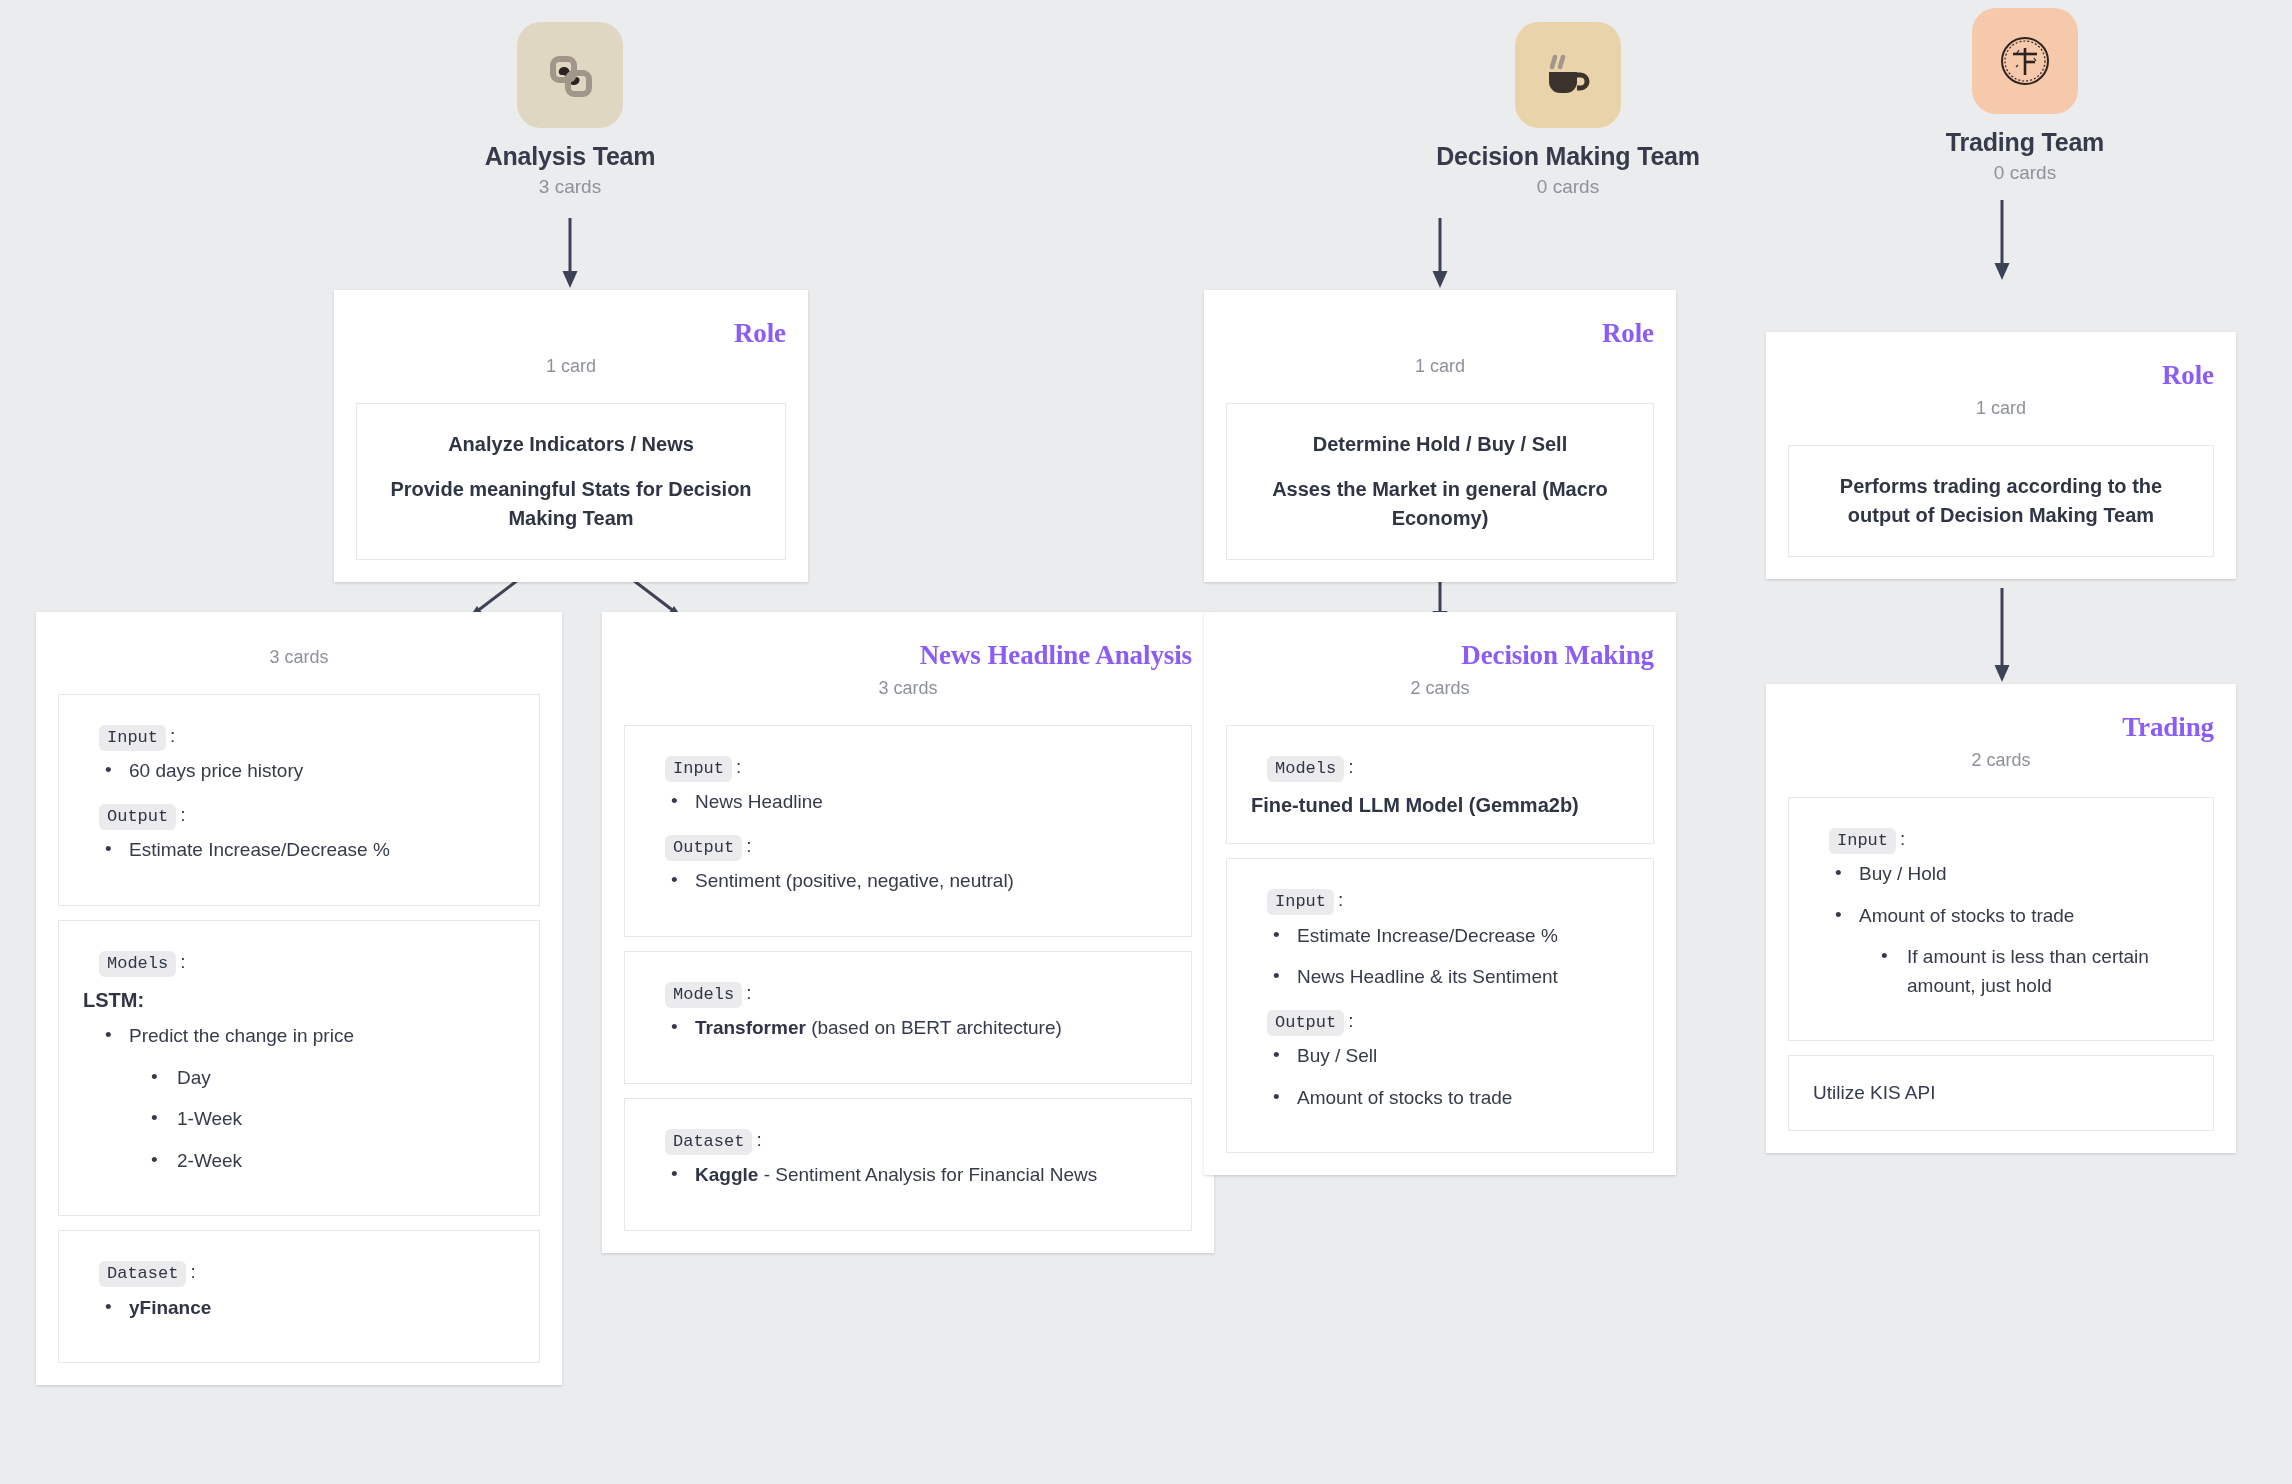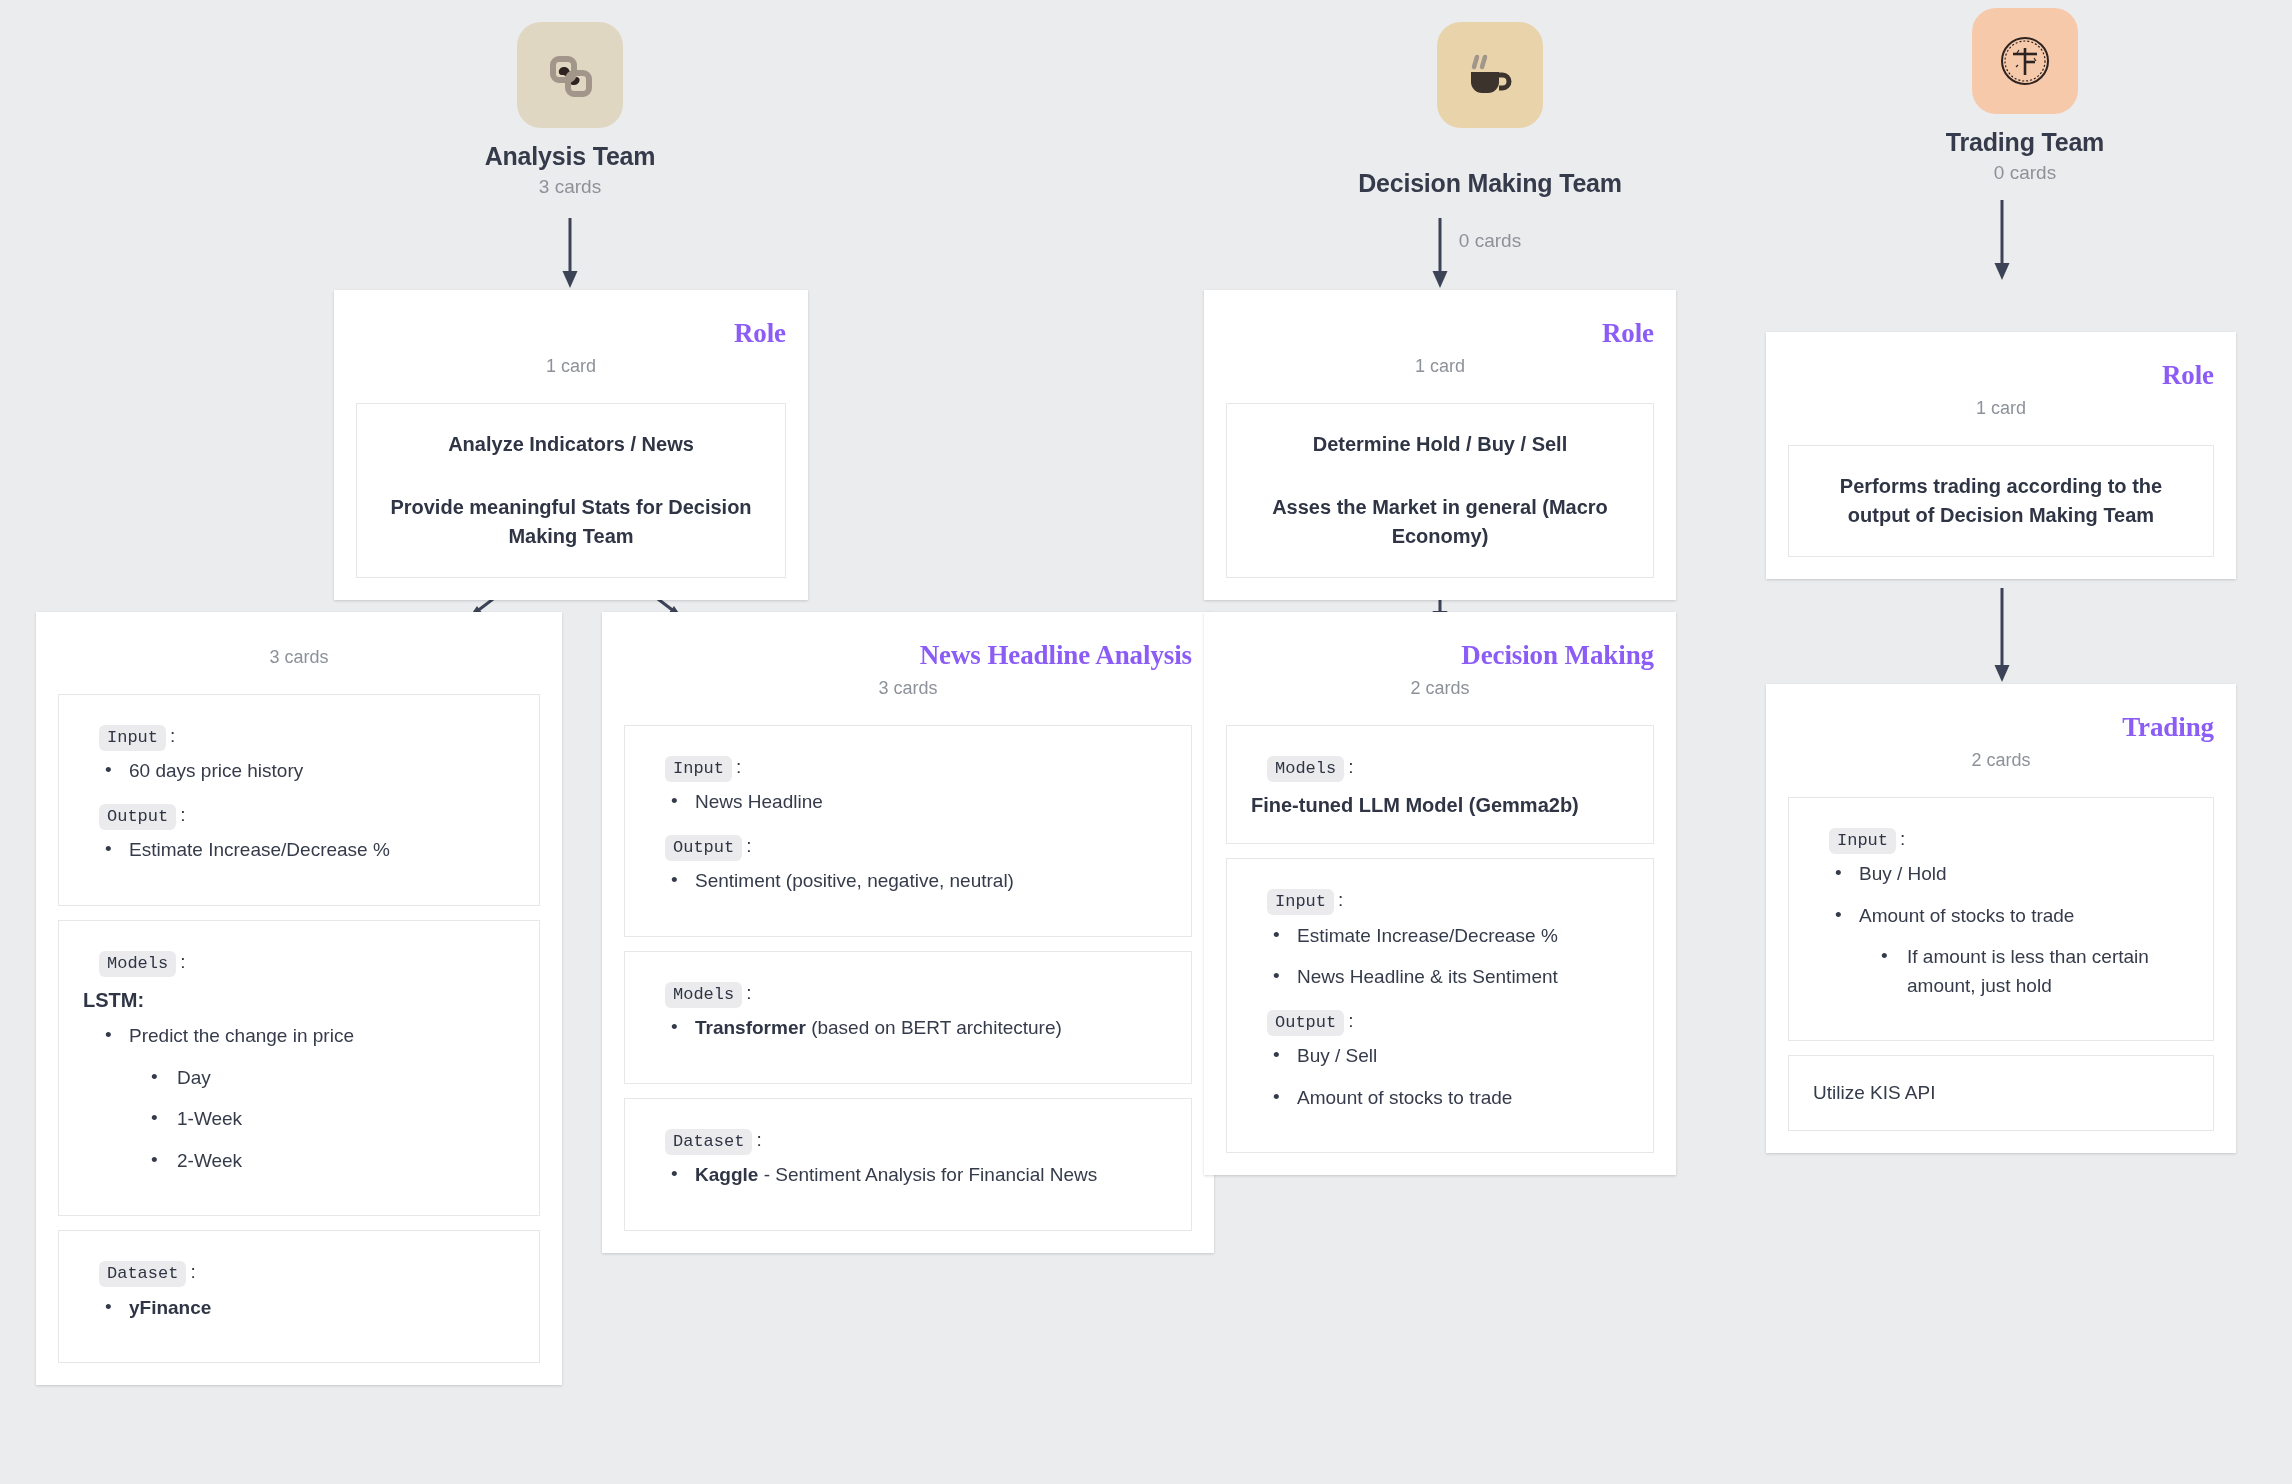--- a/index.html
+++ b/index.html
@@ -50,21 +50,21 @@
 
   .card {
     border: 1px solid #e6e7e9; background: #fff;
     padding: 26px 24px 26px;
   }
   .card.center { text-align: center; }
 
   .role-line {
     font-size: 20px; font-weight: 700; color: #2f3545; line-height: 1.45;
   }
-  .role-line + .role-line { margin-top: 34px; }
+  .role-line + .role-line { margin-top: 16px; }
 
   
   .pill-row { margin: 0 16px 6px; line-height: 1.6; }
   .pill-row + .bullets { margin-top: 2px; }
   .code-pill {
     font-family: "Liberation Mono", monospace;
     font-size: 17px; background: #ebebed; color: #2f3545;
     border-radius: 6px; padding: 3px 8px 4px;
   }
   .colon { font-size: 19px; color: #2f3545; margin-left: 4px; }
@@ -105,21 +105,21 @@
       <svg width="56" height="56" viewBox="0 0 56 56">
         <path d="M22 20 C30 20 26 30 34 30 C40 30 38 38 32 38 C24 38 28 28 20 28 C15 28 16 20 22 20 Z" fill="#2e2320"></path>
         <rect x="11" y="12" width="21" height="21" rx="6" fill="none" stroke="#a2968b" stroke-width="6"></rect>
         <rect x="26" y="26" width="21" height="21" rx="6" fill="none" stroke="#a2968b" stroke-width="6"></rect>
       </svg>
     </div>
     <div class="team-name">Analysis Team</div>
     <div class="team-count">3 cards</div>
   </div>
 
-  <div class="team-header" style="left:1310px; top:22px; width:360px;gap:27px;">
+  <div class="team-header" style="left:1388px; top:22px; width:360px;">
     <div class="team-icon" style="background:#e9d3ab;">
       <svg width="56" height="56" viewBox="0 0 56 56">
         <path d="M15 10 L12 20" stroke="#a2968b" stroke-width="4.5" stroke-linecap="round"></path>
         <path d="M23 10 L20 20" stroke="#a2968b" stroke-width="4.5" stroke-linecap="round"></path>
         <path d="M9 25 h28 v10 a11 11 0 0 1 -11 11 h-6 a11 11 0 0 1 -11 -11 z" fill="#3c332c"></path>
         <path d="M37 28 h3.5 a6.5 6.5 0 0 1 0 13 H37" fill="none" stroke="#3c332c" stroke-width="5"></path>
       </svg>
     </div>
     <div class="team-name">Decision Making Team</div>
     <div class="team-count">0 cards</div>

